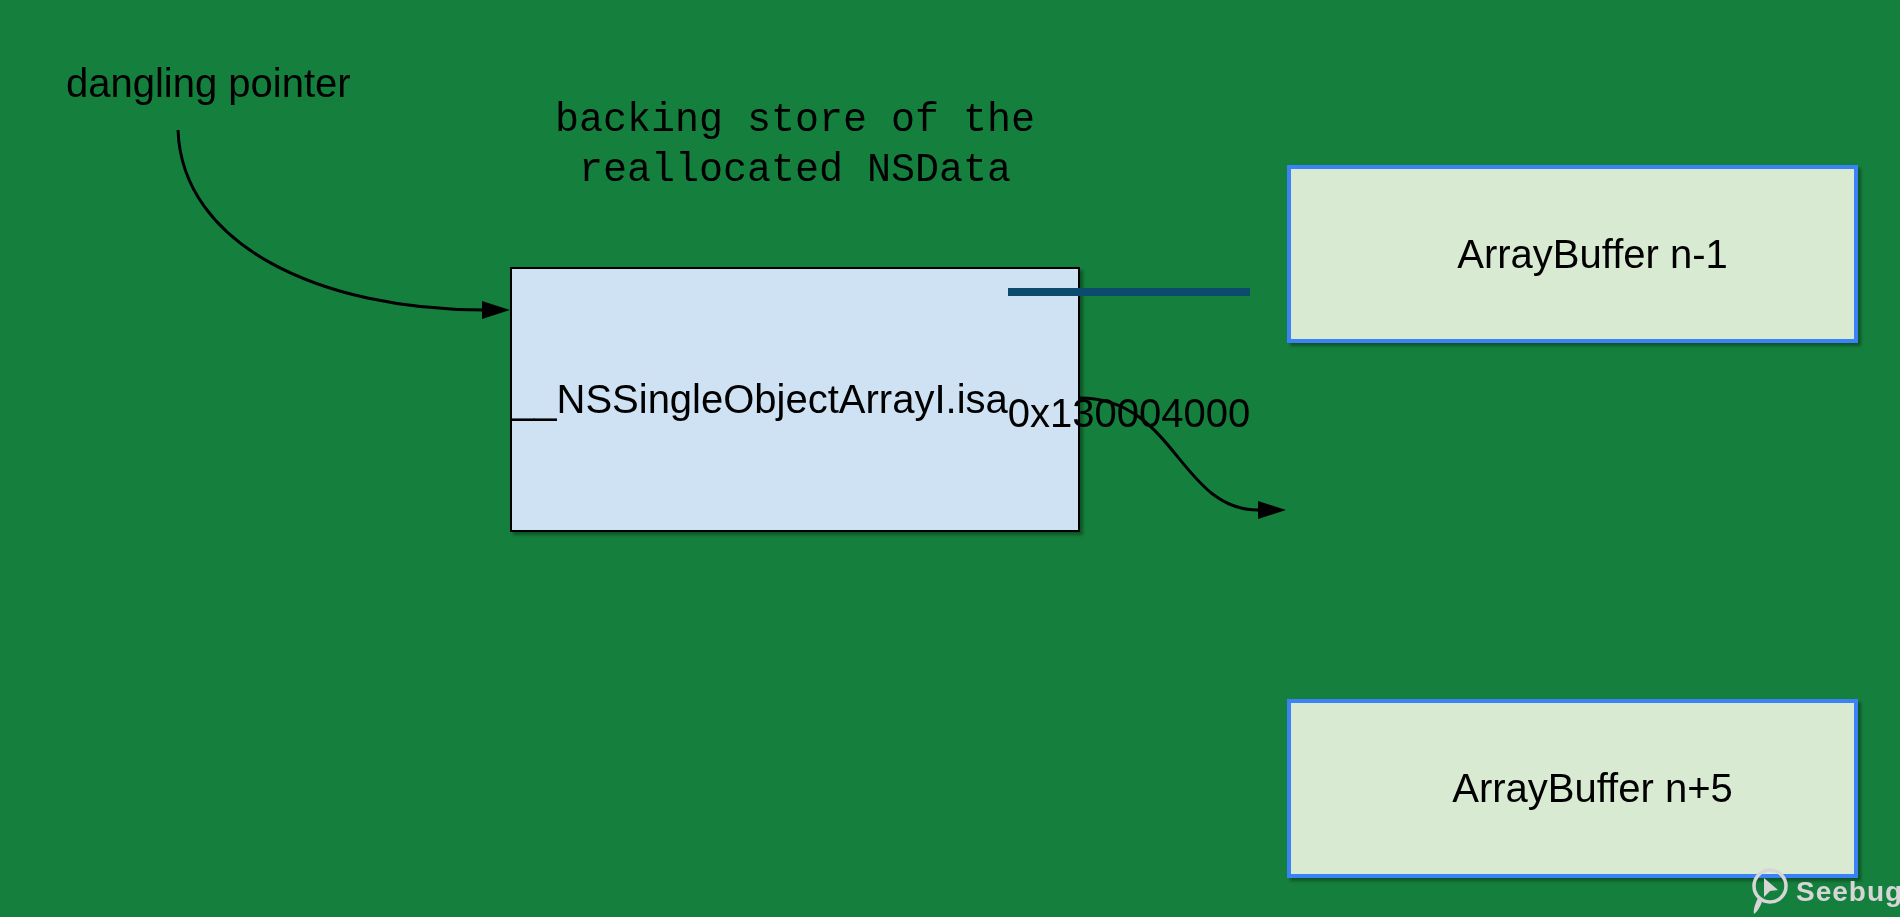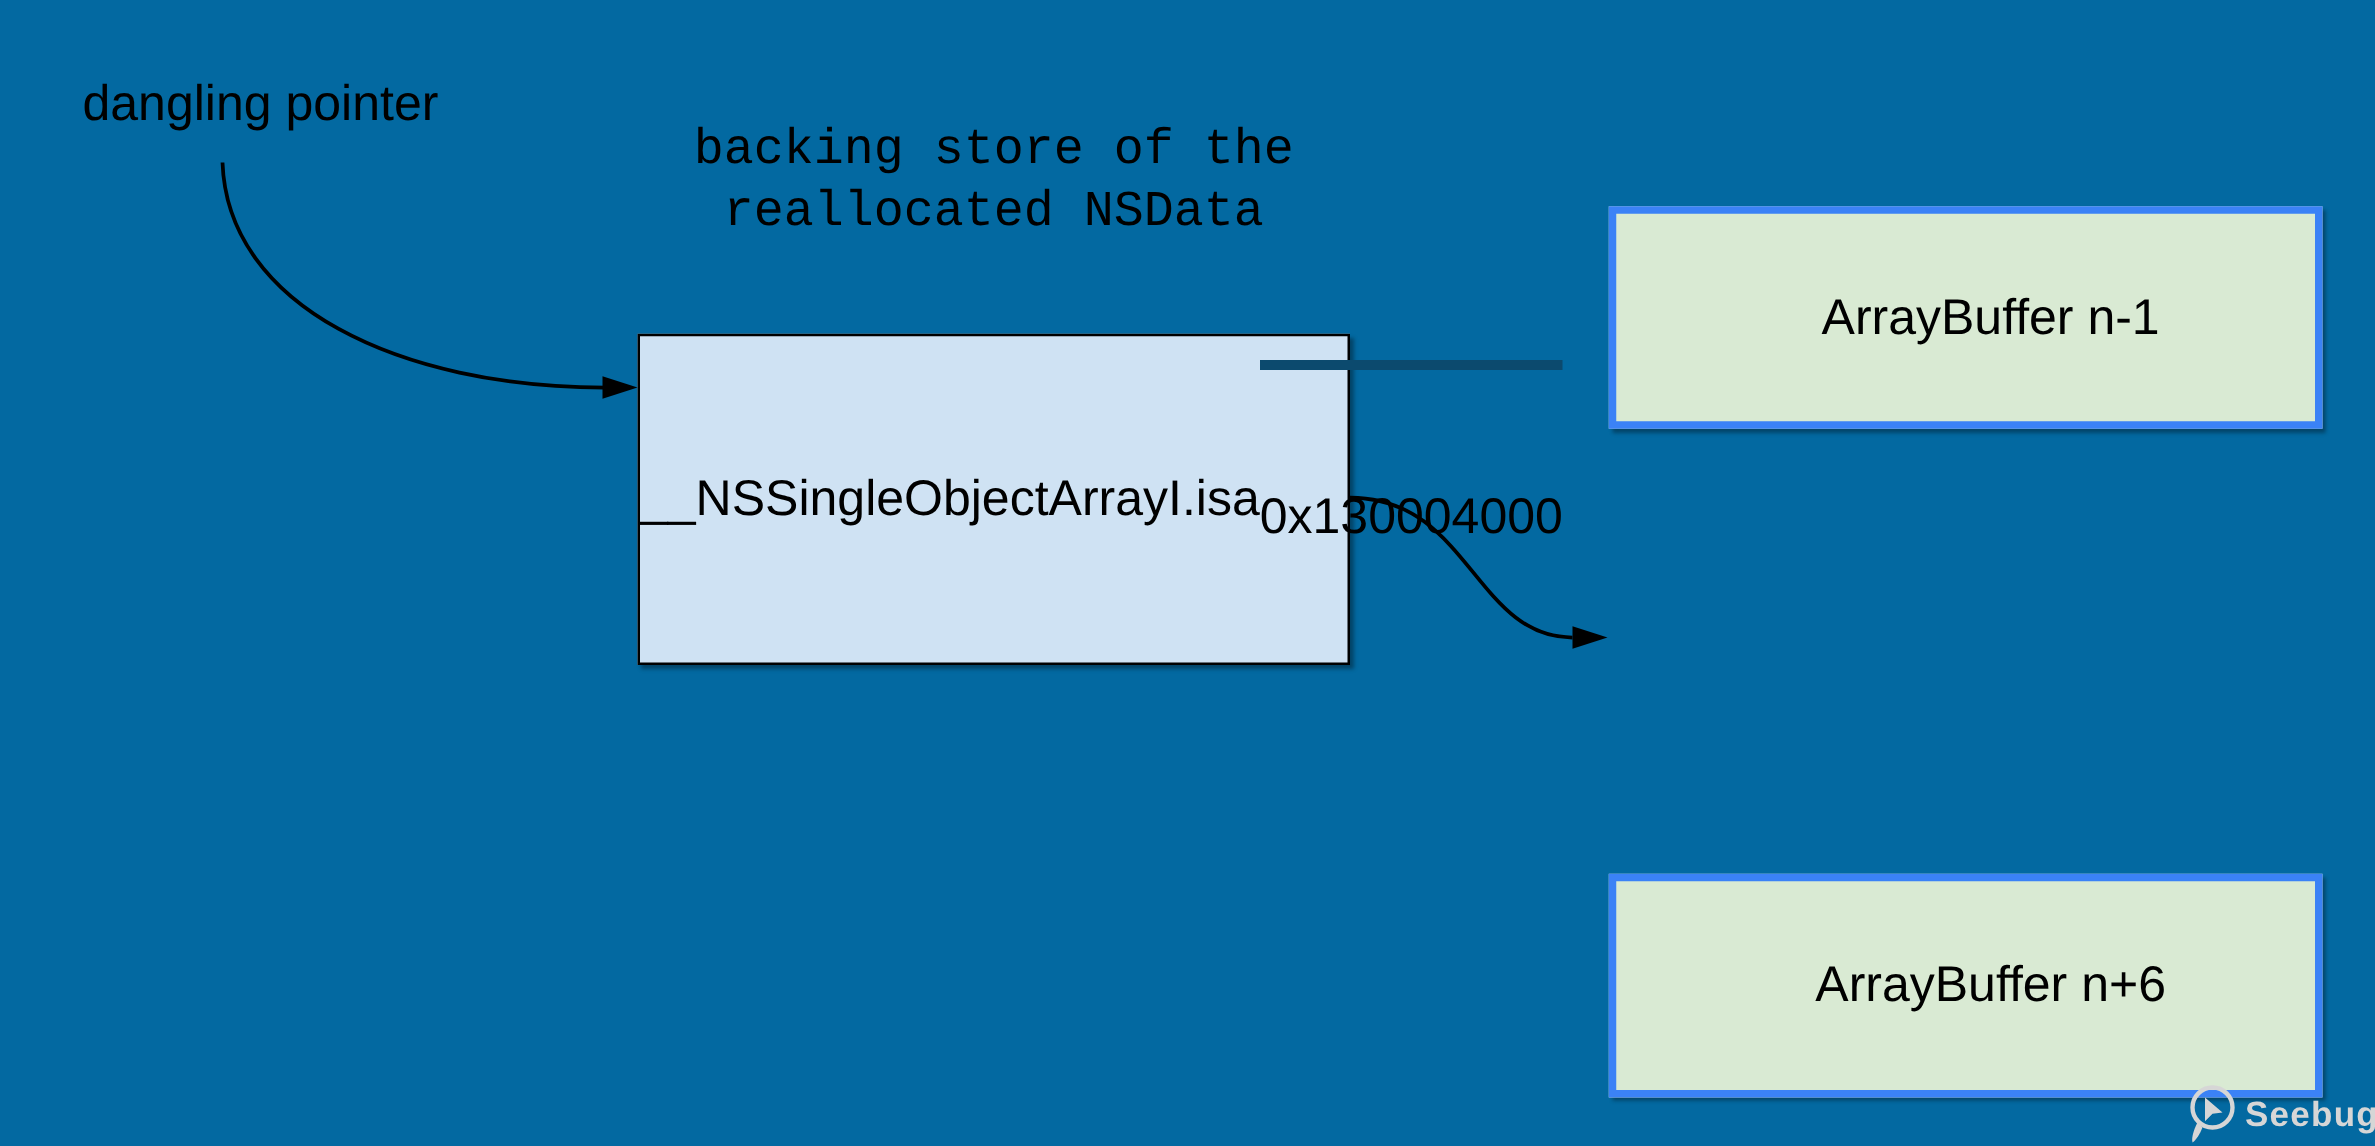--- a/index.html
+++ b/index.html
@@ -4,21 +4,21 @@
 <style>
   html, body {
     margin: 0;
     padding: 0;
     background: #ffffff;
   }
   #canvas {
     position: relative;
     width: 1900px;
     height: 917px;
-    background: #0369a1;
+    background: #15803d;
     font-family: "Liberation Sans", "DejaVu Sans", sans-serif;
     color: #000000;
     overflow: hidden;
   }
   .label {
     position: absolute;
     font-size: 40px;
     line-height: 1.25;
     color: #000000;
     white-space: pre-line;
@@ -60,21 +60,21 @@
     border-top: 8px solid #0c4a6e;
     margin-top: 19px;
   }
   
   .buffer-box {
     position: absolute;
     left: 1287px;
     width: 571px;
     height: 179px;
     background: #d9ead3;
-    border: 6px solid #3b82f6;
+    border: 4px solid #3b82f6;
     box-sizing: border-box;
     display: flex;
     align-items: center;
     justify-content: center;
     font-size: 40px;
     white-space: nowrap;
     box-shadow: 3px 3px 3px rgba(0,0,0,0.35);
     padding-left: 40px;
   }
   #buffer-prev { top: 165px; height: 178px; }
@@ -117,21 +117,21 @@
 
   <div id="backing-label" class="label">backing store of the
 reallocated NSData</div>
 
   <div id="nsdata-box">
     <div class="mem-row">__NSSingleObjectArrayI.isa</div>
     <div class="mem-row">0x130004000</div>
   </div>
 
   <div id="buffer-prev" class="buffer-box">ArrayBuffer n-1</div>
-  <div id="buffer-next" class="buffer-box">ArrayBuffer n+6</div>
+  <div id="buffer-next" class="buffer-box">ArrayBuffer n+5</div>
 
   <svg id="arrows" viewBox="0 0 1900 917" xmlns="http://www.w3.org/2000/svg">
 
     <g>
       <path d="M 178 130 C 182 245, 320 310, 484 310" fill="none" stroke="#000000" stroke-width="3"></path>
       <polygon points="510,310 482,301 482,319" fill="#000000"></polygon>
     </g>
 
     <g>
       <path d="M 1080 398 C 1175 398, 1180 510, 1258 510" fill="none" stroke="#000000" stroke-width="3"></path>

